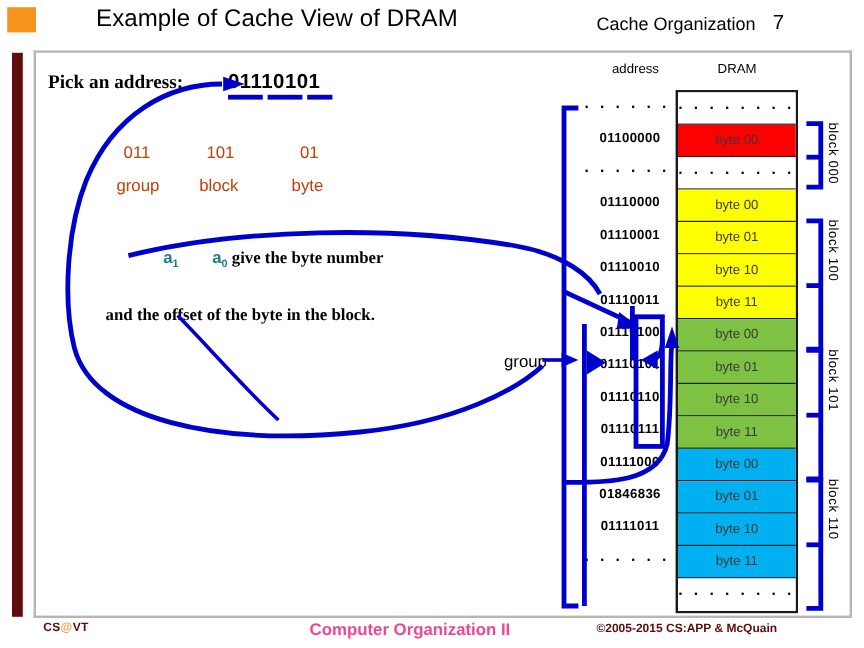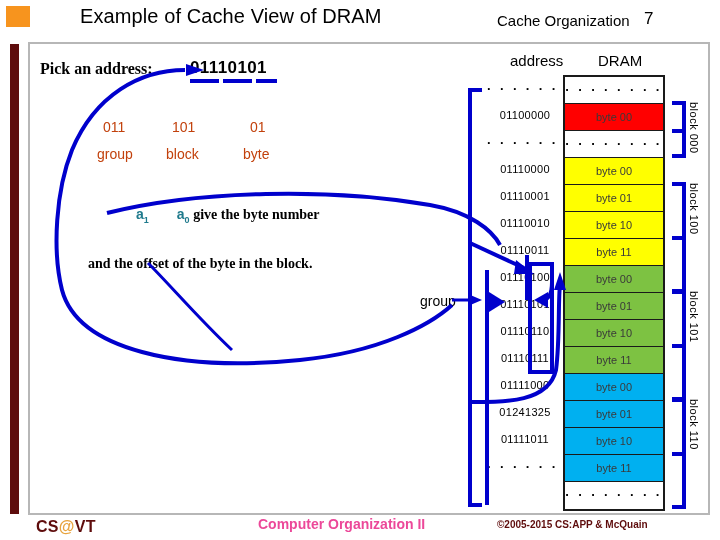--- a/index.html
+++ b/index.html
@@ -60,29 +60,29 @@
   #lbl-byte{left:243px;top:146px;}
 
   #sent-byte{left:108px;top:206px;font-size:14px;}
   #sent-byte .av{color:#1F7A8C;font-family:"Liberation Sans", sans-serif;font-weight:bold;padding-left:28px;}
   #sent-byte .av sub{font-size:9px;}
   #sent-offset{left:88px;top:256px;font-size:14px;}
 
   #group-callout{left:420px;top:293px;font-size:14px;color:#000;}
 
   
-  .hdr{font-size:15px;color:#000;}
+  .hdr{font-size:11px;color:#000;}
   #hdr-address{left:510px;top:52px;}
   #hdr-dram{left:598px;top:52px;}
 
   
   #addr-col{left:487px;top:75px;width:76px;}
   .addr-cell{
     height:27px;line-height:27px;
-    font-size:11px;font-weight:normal;color:#000;
+    font-size:11px;font-weight:bold;color:#000;
     font-family:"Liberation Sans", sans-serif;
     text-align:center;letter-spacing:0.3px;
     white-space:nowrap;
   }
   .addr-cell.dots{font-size:13px;letter-spacing:2.5px;font-weight:bold;}
 
   
   #dram-col{left:563px;top:75px;width:102px;border:2px solid #1A1A1A;box-sizing:border-box;}
   .dram-cell{
     height:27px;line-height:26px;
@@ -97,21 +97,21 @@
   
   .block-label{
     font-size:11px;color:#000;
     writing-mode:vertical-rl;
     text-orientation:mixed;
     white-space:nowrap;
     letter-spacing:0.5px;
   }
 
   
-  #footer-csvt{left:36px;top:518px;font-size:16px;font-weight:bold;color:#5E0C0C;letter-spacing:0.3px;}
+  #footer-csvt{left:36px;top:518px;font-size:10px;font-weight:bold;color:#5E0C0C;letter-spacing:0.3px;}
   #footer-csvt .at{color:#E8A33D;}
   #footer-course{left:258px;top:516px;font-size:14px;font-weight:bold;color:#ec4899;}
   #footer-copy{left:497px;top:519px;font-size:10px;font-weight:bold;color:#5E0C0C;white-space:nowrap;}
 
   
   #overlay{left:0;top:0;width:720px;height:540px;pointer-events:none;}
 </style>
 </head>
 <body>
 
@@ -153,21 +153,21 @@
     <div class="addr-cell dots">· · · · · · · ·</div>
     <div class="addr-cell">01110000</div>
     <div class="addr-cell">01110001</div>
     <div class="addr-cell">01110010</div>
     <div class="addr-cell">01110011</div>
     <div class="addr-cell">01110100</div>
     <div class="addr-cell">01110101</div>
     <div class="addr-cell">01110110</div>
     <div class="addr-cell">01110111</div>
     <div class="addr-cell">01111000</div>
-    <div class="addr-cell">01241325</div>
+    <div class="addr-cell">01846836</div>
     <div class="addr-cell">01111011</div>
     <div class="addr-cell dots">· · · · · · · ·</div>
   </div>
 
 <div class="abs" id="dram-col">
     <div class="dram-cell dots" style="background: rgb(255, 255, 255);">· · · · · · · ·</div>
     <div class="dram-cell" style="background: rgb(255, 0, 0);">byte 00</div>
     <div class="dram-cell dots" style="background: rgb(255, 255, 255);">· · · · · · · ·</div>
     <div class="dram-cell" style="background: rgb(255, 255, 0);">byte 00</div>
     <div class="dram-cell" style="background: rgb(255, 255, 0);">byte 01</div>

